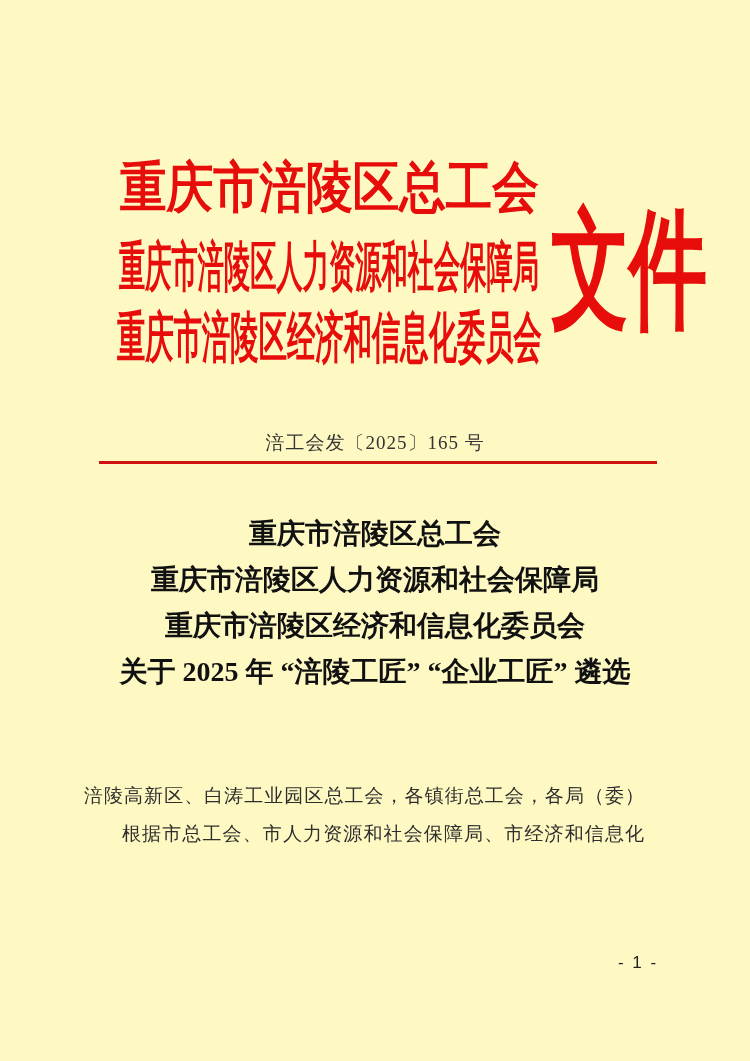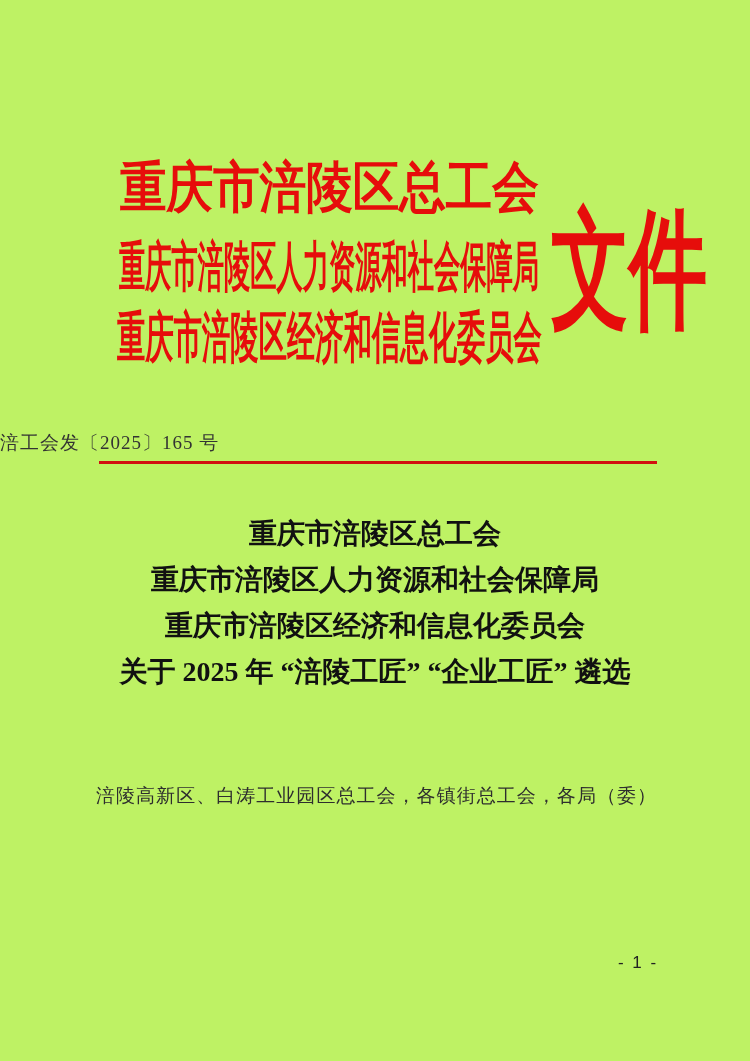--- a/index.html
+++ b/index.html
@@ -5,21 +5,21 @@
   :root{
     --red:#e60d0b;
     --rule-red:#d11010;
     --ink:#111111;
     --body-ink:#2e2e2e;
   }
   html,body{margin:0;padding:0;background:#ffffff;}
   .page{
     position:relative;
     width:750px;height:1061px;
-    background:#bef264;
+    background:#fef9c3;
     font-family:"Liberation Serif","DejaVu Serif",serif;
     overflow:hidden;
   }
   
   .org-line{
     position:absolute;left:94px;width:470px;
     display:flex;justify-content:center;
     color:var(--red);font-weight:bold;line-height:1;
   }
   .org-line>span{white-space:nowrap;}
@@ -31,35 +31,35 @@
   .org-line-3>span{transform:scaleX(0.515);}
   .doc-type{
     position:absolute;left:551px;top:205px;
     font-size:130px;font-weight:bold;color:var(--red);
     line-height:1;white-space:nowrap;
     transform:scaleX(0.60);transform-origin:left top;
   }
   
   .doc-number{
     position:absolute;top:430px;left:0;width:750px;
-    text-align:left;font-size:19px;letter-spacing:1px;color:#333333;
+    text-align:center;font-size:19px;letter-spacing:1px;color:#333333;
   }
   .red-rule{
     position:absolute;top:461px;left:99px;width:558px;height:3px;
     background:var(--rule-red);
   }
   
   .title-block{
     position:absolute;top:511px;left:40px;width:670px;
     text-align:center;color:var(--ink);
     font-weight:bold;font-size:28px;line-height:46px;
   }
   
   .body-block{
-    position:absolute;top:777px;left:96px;width:560px;
+    position:absolute;top:777px;left:84px;width:560px;
     font-size:19px;line-height:38px;color:var(--body-ink);
   }
   .body-line{text-align:justify;}
   .body-line.fill{text-align-last:justify;}
   .body-line.indent{text-indent:2em;}
   
   .page-number{
     position:absolute;top:953px;left:588px;width:100px;
     text-align:center;font-size:17px;color:#222222;letter-spacing:2px;
     font-family:"Liberation Sans","DejaVu Sans",sans-serif;
@@ -89,17 +89,18 @@
 
   <div class="title-block">
     <div class="title-line">重庆市涪陵区总工会</div>
     <div class="title-line">重庆市涪陵区人力资源和社会保障局</div>
     <div class="title-line">重庆市涪陵区经济和信息化委员会</div>
     <div class="title-line">关于 2025 年 “涪陵工匠” “企业工匠” 遴选</div>
   </div>
 
   <div class="body-block">
     <div class="body-line fill">涪陵高新区、白涛工业园区总工会，各镇街总工会，各局（委）</div>
+    <div class="body-line indent fill">根据市总工会、市人力资源和社会保障局、市经济和信息化</div>
   </div>
 
   <div class="page-number">- 1 -</div>
 
 </div>
 
 </body></html>

